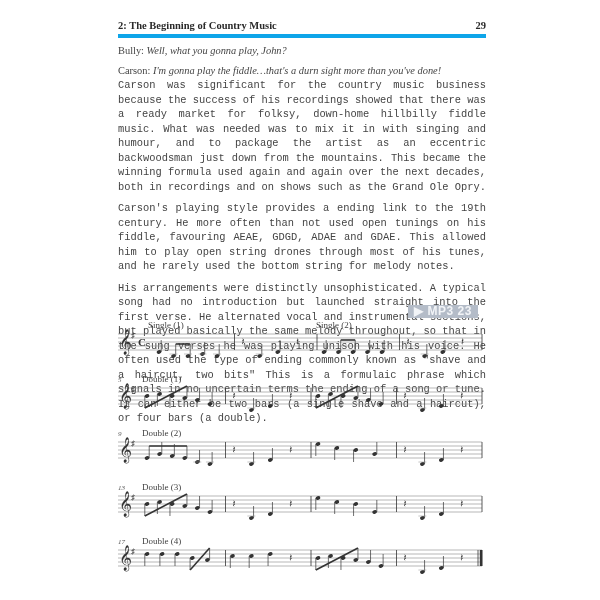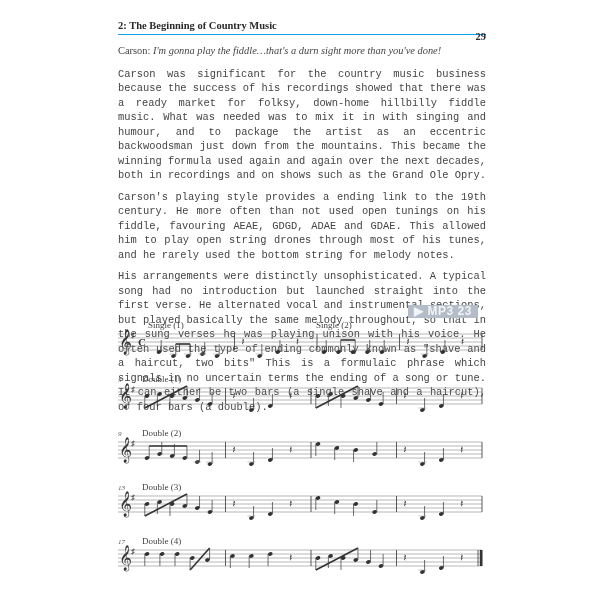--- a/index.html
+++ b/index.html
@@ -1,20 +1,20 @@
 <!DOCTYPE html>
 <html><head>
 <meta charset="utf-8">
 <style>
   html,body{margin:0;padding:0;background:#fff;}
   body{width:600px;height:600px;position:relative;overflow:hidden;font-family:"Liberation Serif","DejaVu Serif",serif;color:#3a3a3a;}
   .page{position:absolute;left:0;top:0;width:600px;height:600px;background:#fff;}
-  .running-head{position:absolute;left:118px;top:20px;width:368px;height:14px;border-bottom:1px solid #0ea5e9;font-size:10.5px;font-weight:bold;color:#2a2a2a;}
+  .running-head{position:absolute;left:118px;top:20px;width:368px;height:14px;border-bottom:4px solid #0ea5e9;font-size:10.5px;font-weight:bold;color:#2a2a2a;}
   .running-head .title{position:absolute;left:0;top:0;}
-  .running-head .pageno{position:absolute;right:0;top:0;font-weight:bold;margin-top:11px;}
+  .running-head .pageno{position:absolute;right:0;top:0;font-weight:bold;}
   .body{position:absolute;left:118px;top:44px;width:368px;font-size:10.4px;line-height:14.5px;color:#444;text-align:justify;}
   .dialog{margin:0 0 5px 0;}
   .dialog i{font-style:italic;}
   p{margin:0 0 7px 0;font-family:Liberation Mono, monospace;}
   .fig{position:absolute;left:118px;top:304px;width:368px;height:16px;}
   .fig-label{position:absolute;left:0;top:2px;font-size:10.4px;color:#444;}
   .fig-label b{color:#2a2a2a;}
   .mp3{position:absolute;right:8px;top:1px;width:70px;height:13px;background:#b4bcc8;color:#f2f4f7;font-family:"Liberation Sans",sans-serif;font-size:12px;font-weight:bold;line-height:13px;padding-left:6px;box-sizing:border-box;letter-spacing:.5px;}
   .score{position:absolute;left:118px;top:322px;width:368px;}
   svg text{font-family:"Liberation Serif","DejaVu Serif",serif;}
@@ -23,21 +23,25 @@
 <body>
 
 <div class="page">
 
   <div class="running-head">
     <span class="title">2: The Beginning of Country Music</span>
     <span class="pageno">29</span>
   </div>
 
   <div class="body">
-    <div class="dialog" style="margin-bottom:8px">
+    <div class="dialog">
+      <span>Bully:</span>
+      <i>Well, what you gonna play, John?</i>
+    </div>
+    <div class="dialog" style="margin-bottom:0">
       <span>Carson:</span>
       <i>I'm gonna play the fiddle…that's a durn sight more than you've done!</i>
     </div>
     <p>Carson was significant for the country music business because the success of his recordings showed that there was a ready market for folksy, down-home hillbilly fiddle music. What was needed was to mix it in with singing and humour, and to package the artist as an eccentric backwoodsman just down from the mountains. This became the winning formula used again and again over the next decades, both in recordings and on shows such as the Grand Ole Opry.</p>
     <p>Carson's playing style provides a ending link to the 19th century. He more often than not used open tunings on his fiddle, favouring AEAE, GDGD, ADAE and GDAE. This allowed him to play open string drones through most of his tunes, and he rarely used the bottom string for melody notes.</p>
     <p>His arrangements were distinctly unsophisticated. A typical song had no introduction but launched straight into the first verse. He alternated vocal and instrumental sections, but played basically the same melody throughout, so that in the sung verses he was playing unison with his voice. He often used the type of ending commonly known as "shave and a haircut, two bits" This is a formulaic phrase which signals in no uncertain terms the ending of a song or tune. It can either be two bars (a single shave and a haircut), or four bars (a double).</p>
   </div>
 
   <div class="fig">
     <span class="mp3">▶ MP3 23</span>

